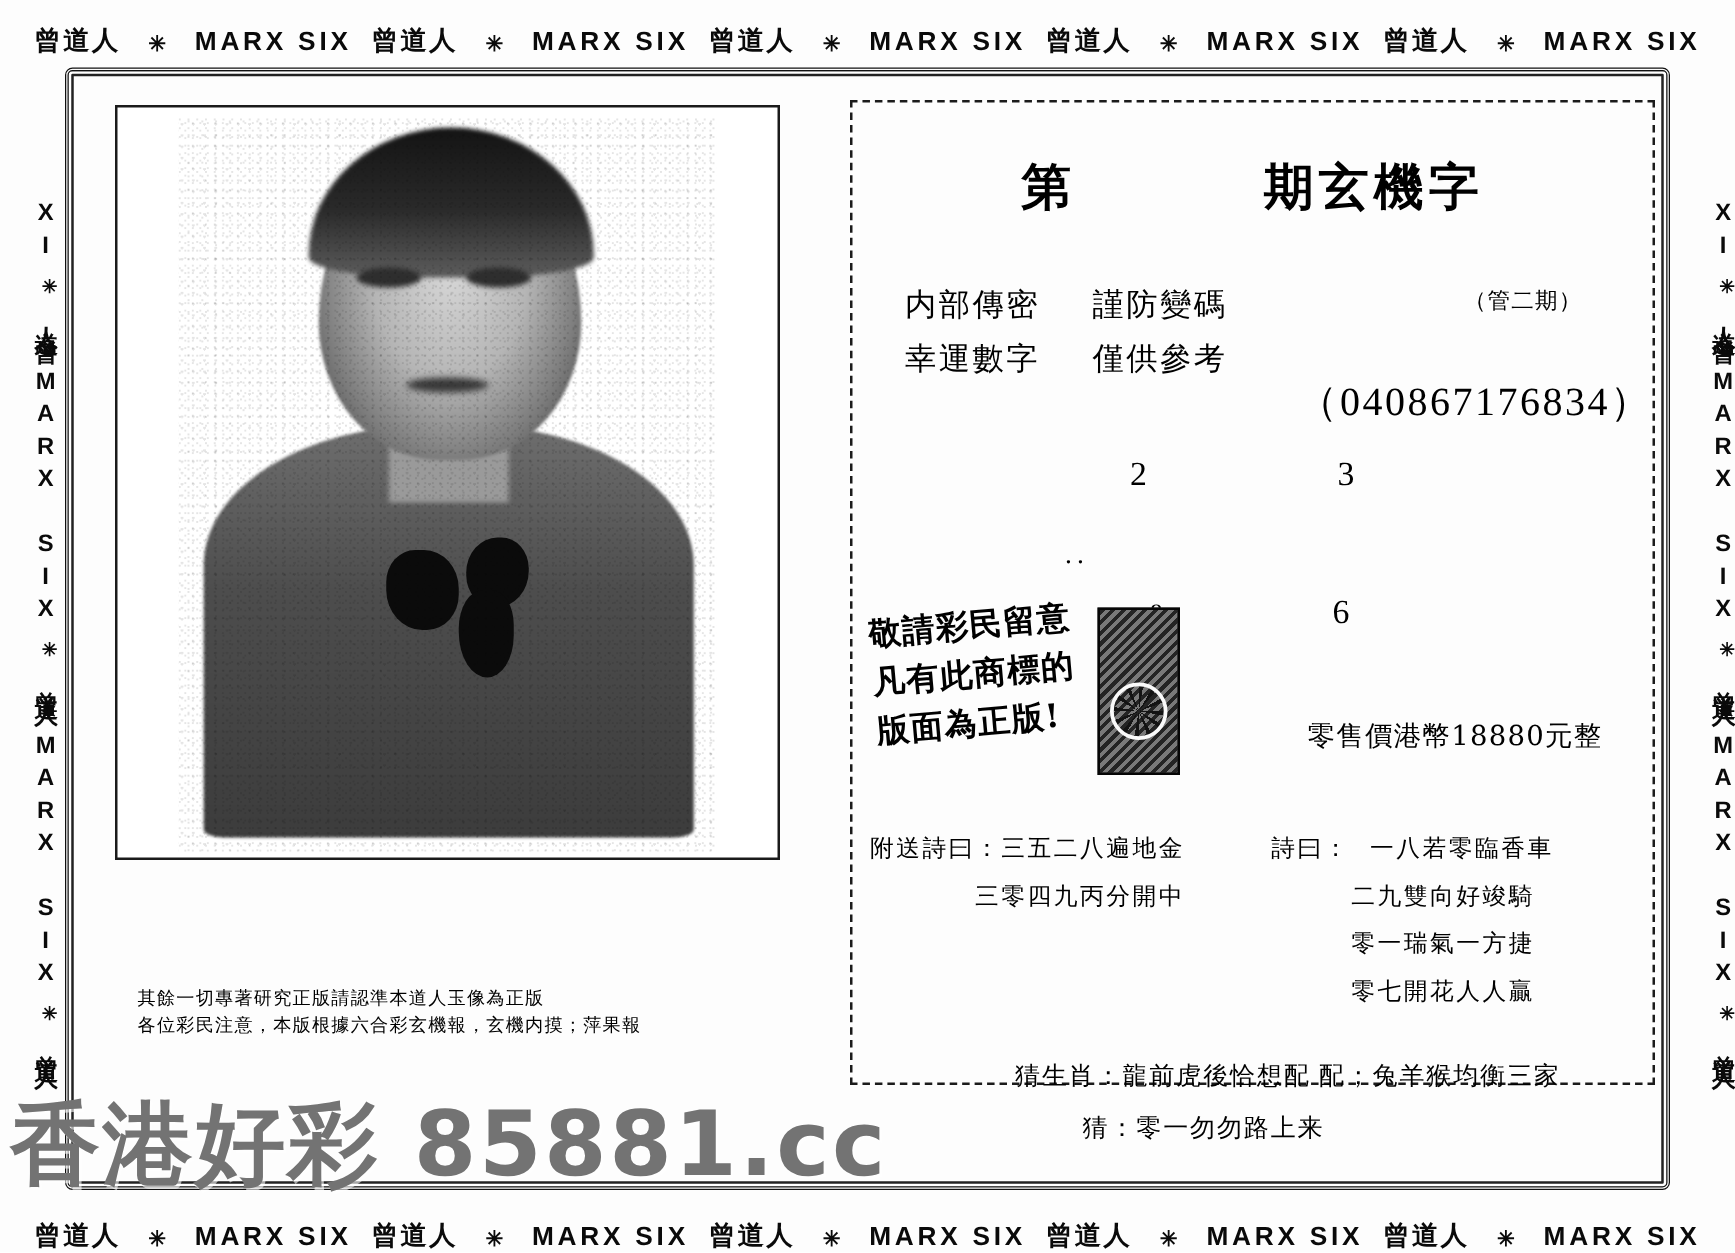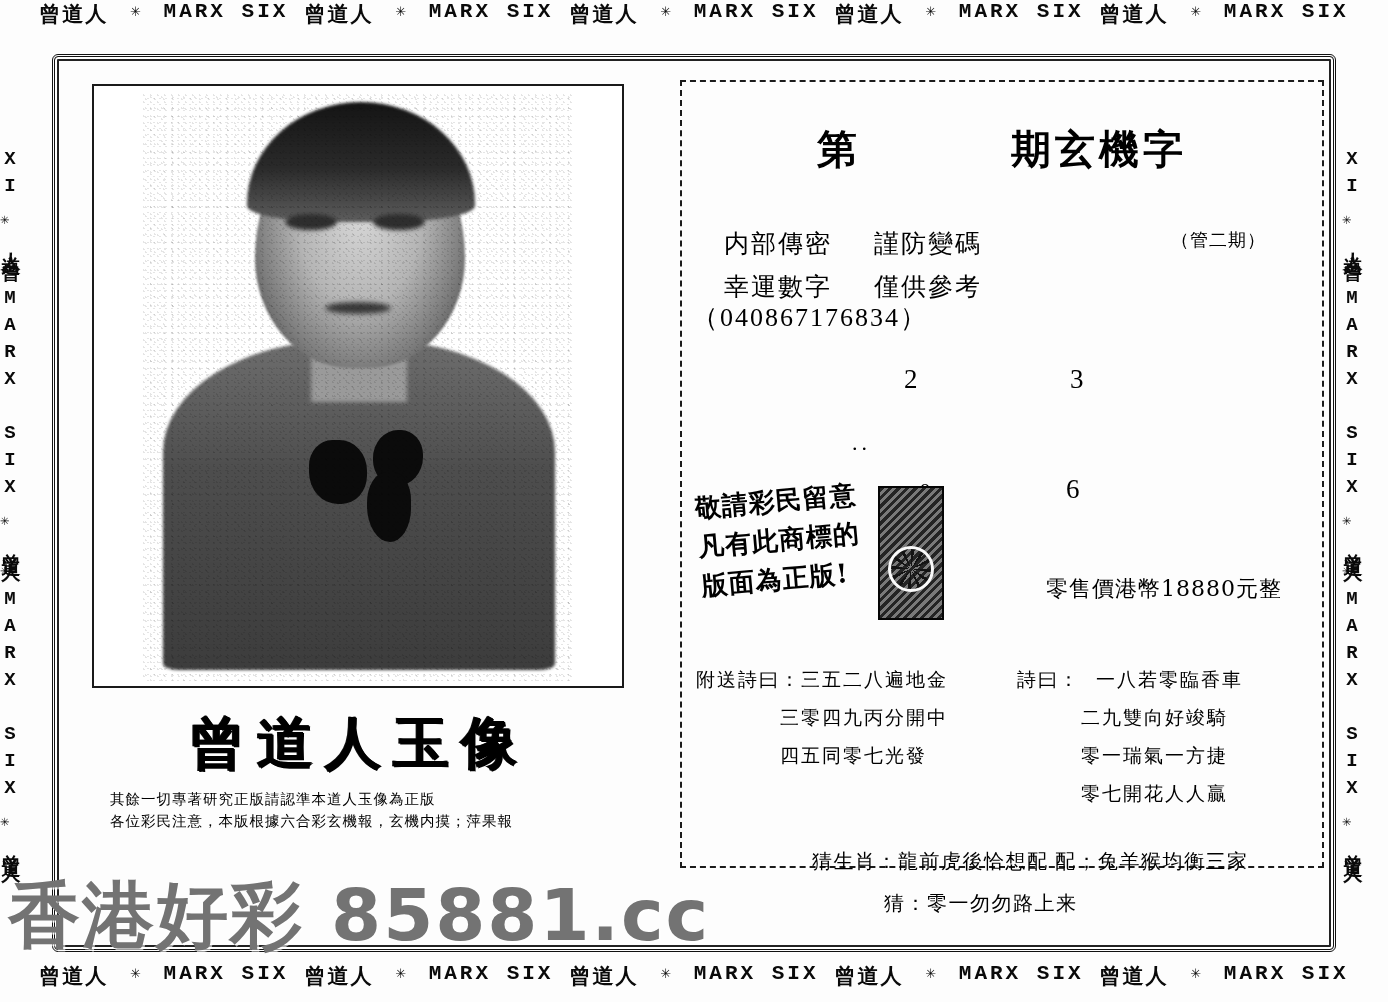--- a/index.html
+++ b/index.html
@@ -19,23 +19,23 @@
   
   .page {
     position: absolute;
     inset: 0;
     background: #fdfdfd;
   }
 
   .strip {
     position: absolute;
     display: flex;
-    align-items: flex-start;
+    align-items: flex-end;
     justify-content: center;
-    font-family: Liberation Mono, monospace;
+    font-family: Liberation Sans, sans-serif;
     font-weight: bold;
     color: #0a0a0a;
     overflow: hidden;
     white-space: nowrap;
   }
   .strip-top {
     top: 0; left: 0; right: 0; height: 46px;
     font-size: 21px;
     letter-spacing: 1px;
   }
@@ -228,23 +228,23 @@
   .rc-sub .gap { display: inline-block; width: 22px; }
   .rc-period {
     position: absolute;
     top: 146px; right: 56px;
     font-size: 18px;
     font-family: "DejaVu Serif", serif;
     letter-spacing: 1px;
   }
   .rc-code {
     position: absolute;
-    top: 218px; left: 10px; right: 0;
-    text-align: left;
-    font-size: 26px;
+    top: 218px; left: 0; right: 0;
+    text-align: right;
+    font-size: 32px;
     letter-spacing: 2px;
     font-family: "Liberation Serif", serif;
   }
   .big-num {
     position: absolute;
     font-size: 27px;
     font-family: "Liberation Serif", serif;
   }
   .bn1 { top: 282px; left: 222px; }
   .bn2 { top: 282px; left: 388px; }
@@ -325,21 +325,21 @@
 
   .zodiac {
     position: absolute;
     left: 130px;
     top: 758px;
     font-size: 20px;
     line-height: 2.1;
     font-family: Liberation Serif, serif;
     letter-spacing: 1.5px;
   }
-  .zodiac .row2 { margin-left: 72px; }
+  .zodiac .row2 { margin-left: 54px; }
 
   
   .watermark {
     position: absolute;
     left: 8px;
     bottom: 38px;
     font-size: 72px;
     font-weight: bold;
     color: #737373;
     letter-spacing: 2px;
@@ -431,21 +431,20 @@
           <div class="bust-eye l"></div>
           <div class="bust-eye r"></div>
           <div class="bust-mouth"></div>
           <div class="blot b1"></div>
           <div class="blot b2"></div>
           <div class="blot b3"></div>
           <div class="grain"></div>
         </div>
       </div>
 
-      <div class="portrait-caption">曾道人玉像</div>
 
       <div class="left-notes">
         <div>其餘一切專著研究正版請認準本道人玉像為正版</div>
         <div>各位彩民注意，本版根據六合彩玄機報，玄機内摸；萍果報</div>
       </div>
     </div>
 
     <div class="right-col">
       <div class="right-box">
 
@@ -488,21 +487,20 @@
         </div>
 
         <div class="price">零售價港幣18880元整</div>
 
         <div class="poem-wrap">
           <div class="poem-col poem-left">
             <div class="poem-line">
               <span class="lbl">附送詩曰：</span><span>三五二八遍地金</span>
             </div>
             <div class="poem-line" style="padding-left:84px">三零四九丙分開中</div>
-            <div class="poem-line" style="padding-left:84px">四五同零七光發</div>
           </div>
           <div class="poem-col poem-right">
             <div class="poem-line">
               <span class="lbl">詩曰：</span>&nbsp;&nbsp;<span>一八若零臨香車</span>
             </div>
             <div class="poem-line" style="padding-left:64px">二九雙向好竣騎</div>
             <div class="poem-line" style="padding-left:64px">零一瑞氣一方捷</div>
             <div class="poem-line" style="padding-left:64px">零七開花人人贏</div>
           </div>
         </div>

